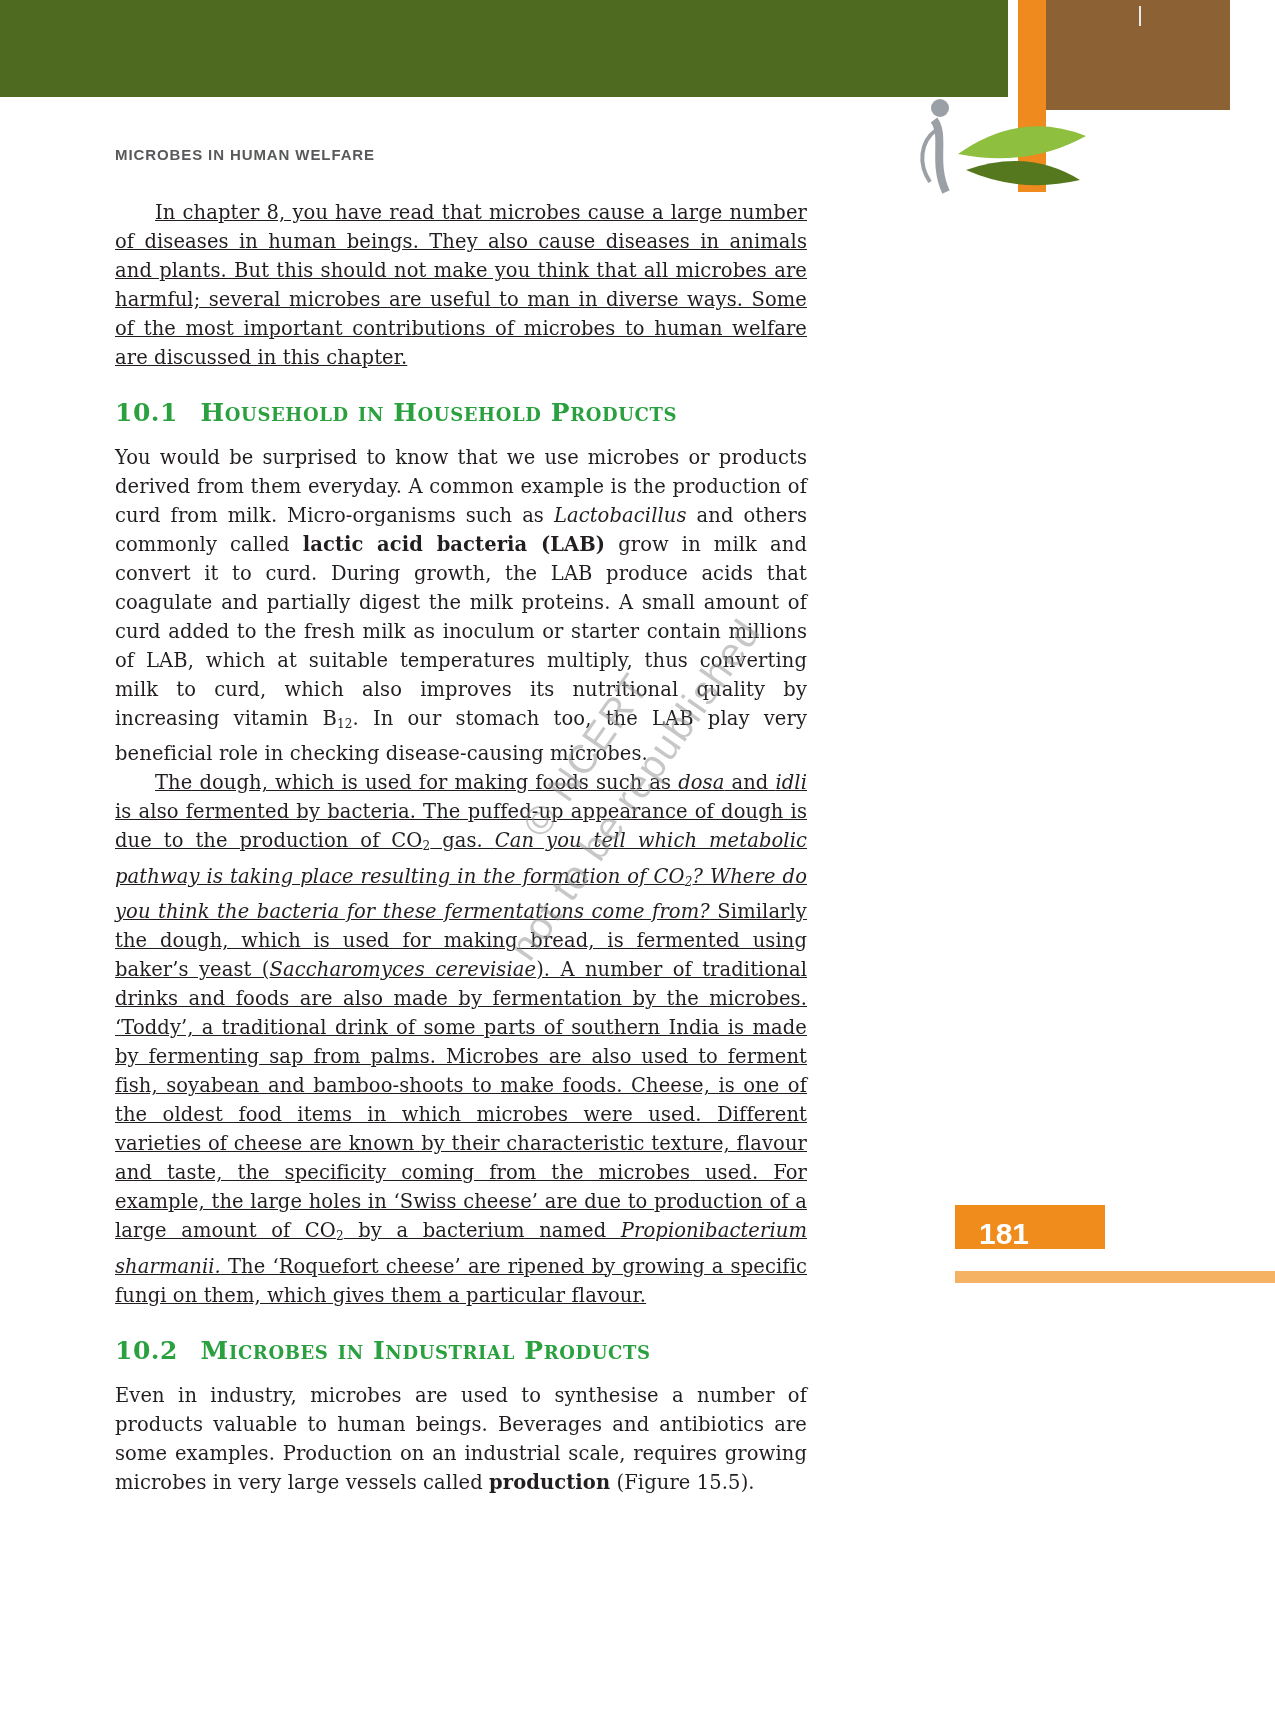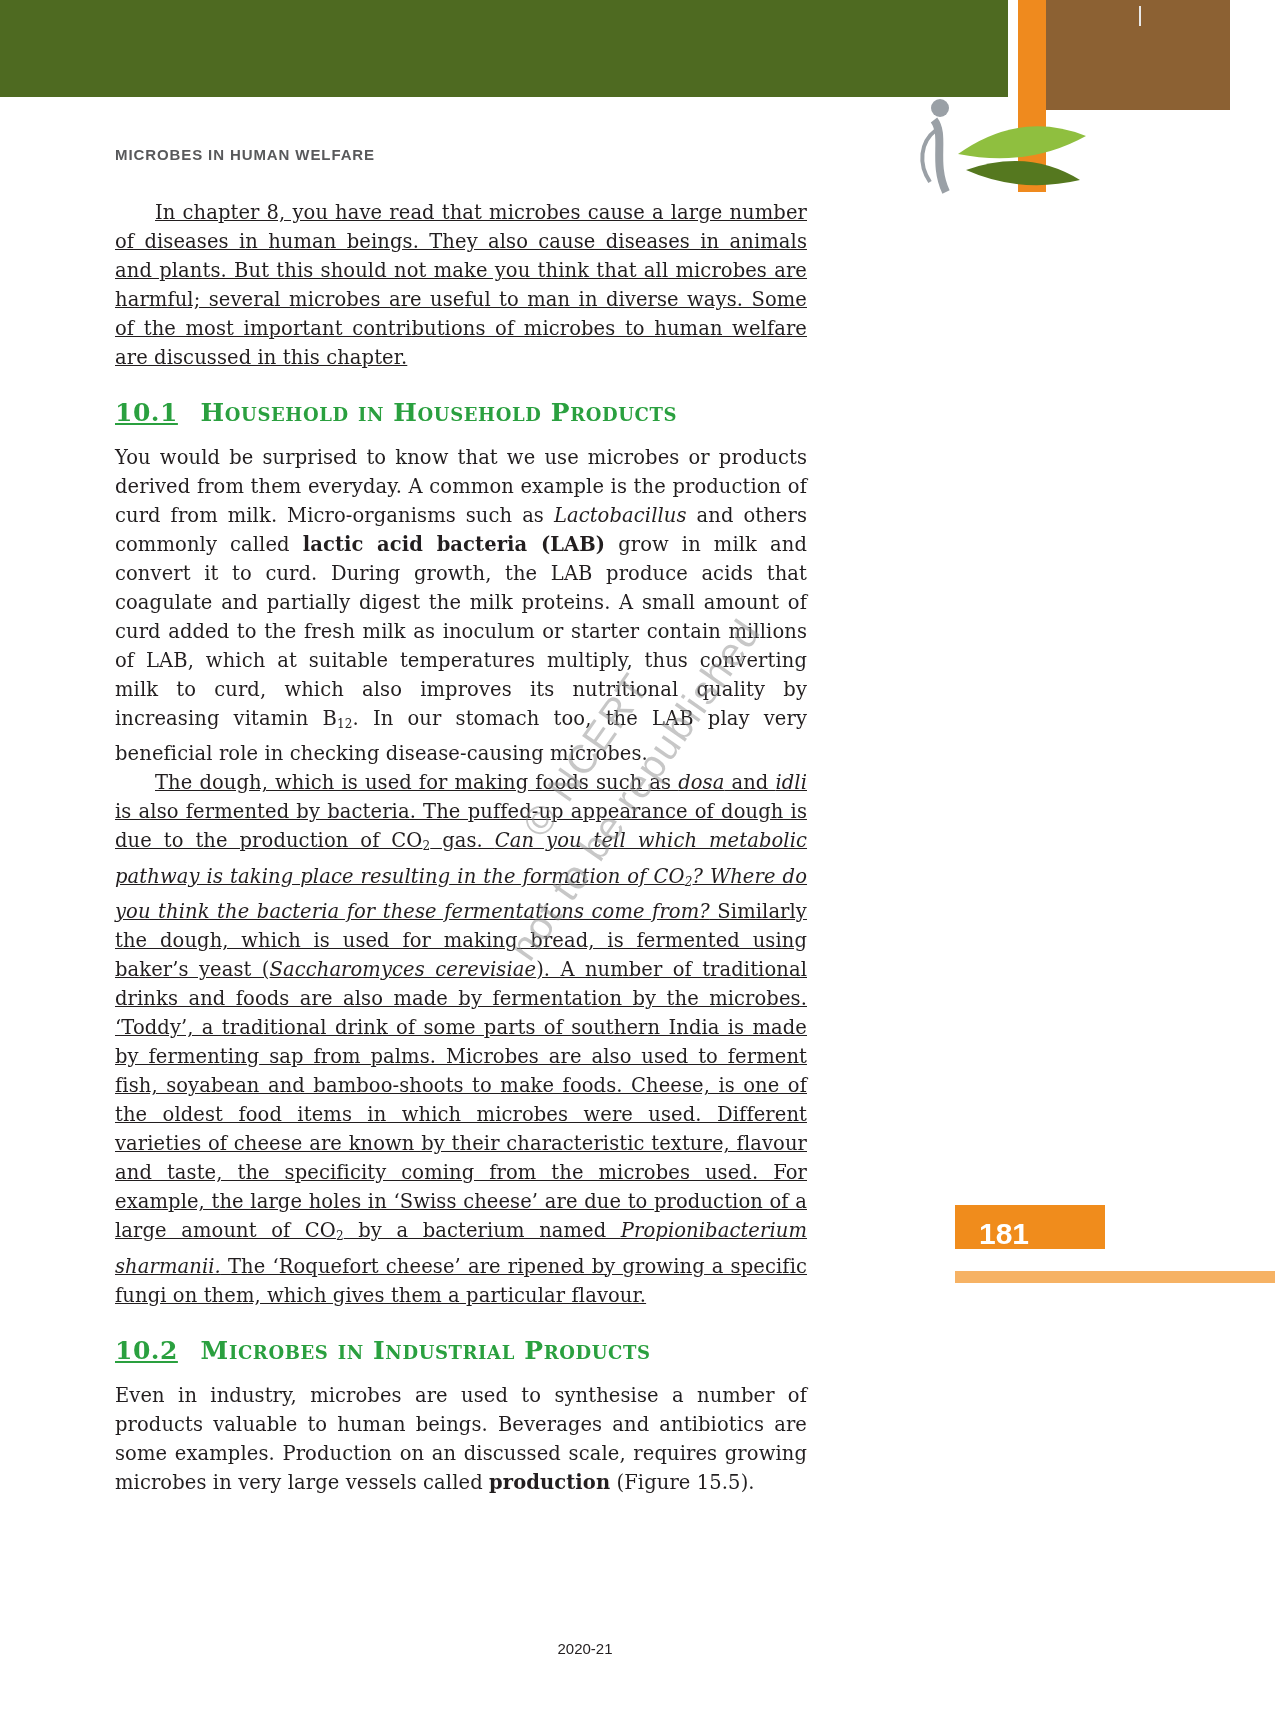--- a/index.html
+++ b/index.html
@@ -32,21 +32,21 @@
   p.indent { text-indent:40px;text-decoration:underline; }
   .i   { font-style:italic; }
   .b   { font-weight:bold; }
   .sub { font-size:.62em; vertical-align:-.28em; }
 
   h2.section {
     margin-top:26px; margin-bottom:16px;
     color:var(--heading-green); font-size:25px; font-weight:bold;
     font-family:"DejaVu Serif","Liberation Serif",serif;
   }
-  h2.section .num { margin-right:14px; letter-spacing:.5px;text-decoration:underline; }
+  h2.section .num { margin-right:14px; letter-spacing:.5px; }
   h2.section .sc  { font-variant:small-caps; letter-spacing:.6px; }
 
   
   .badge {
     position:absolute; left:955px; top:1205px; width:150px; height:44px;
     background:var(--badge-orange); color:#ffffff;
     font-family:"Liberation Sans",sans-serif; font-weight:bold;
     font-size:30px; line-height:57px; padding-left:24px;
   }
   .badge-strip { position:absolute; left:955px; top:1271px; width:320px; height:12px; background:var(--badge-strip); }
@@ -98,27 +98,26 @@
 
     <p class="body"><span>You would be surprised to know that we use microbes or products derived from them everyday. A common example is the production of curd from milk. Micro-organisms such as </span><span class="i">Lactobacillus</span><span> and others commonly called </span><span class="b">lactic acid bacteria (LAB)</span><span> grow in milk and convert it to curd. During growth, the LAB produce acids that coagulate and partially digest the milk proteins. A small amount of curd added to the fresh milk as inoculum or starter contain millions of LAB, which at suitable temperatures multiply, thus converting milk to curd, which also improves its nutritional quality by increasing vitamin B</span><span class="sub">12</span><span>. In our stomach too, the LAB play very beneficial role in checking disease-causing microbes.</span></p>
 
     <p class="body indent"><span>The dough, which is used for making foods such as </span><span class="i">dosa</span><span> and </span><span class="i">idli</span><span> is also fermented by bacteria. The puffed-up appearance of dough is due to the production of CO</span><span class="sub">2</span><span> gas. </span><span class="i">Can you tell which metabolic pathway is taking place resulting in the formation of CO</span><span class="i sub">2</span><span class="i">? Where do you think the bacteria for these fermentations come from?</span><span> Similarly the dough, which is used for making bread, is fermented using baker’s yeast (</span><span class="i">Saccharomyces cerevisiae</span><span>). A number of traditional drinks and foods are also made by fermentation by the microbes. ‘Toddy’, a traditional drink of some parts of southern India is made by fermenting sap from palms. Microbes are also used to ferment fish, soyabean and bamboo-shoots to make foods. Cheese, is one of the oldest food items in which microbes were used. Different varieties of cheese are known by their characteristic texture, flavour and taste, the specificity coming from the microbes used. For example, the large holes in ‘Swiss cheese’ are due to production of a large amount of CO</span><span class="sub">2</span><span> by a bacterium named </span><span class="i">Propionibacterium sharmanii.</span><span> The ‘Roquefort cheese’ are ripened by growing a specific fungi on them, which gives them a particular flavour.</span></p>
 
     <h2 class="section">
       <span class="num">10.2</span>
       <span class="sc">Microbes in Industrial Products</span>
     </h2>
 
-    <p class="body"><span>Even in industry, microbes are used to synthesise a number of products valuable to human beings. Beverages and antibiotics are some examples. Production on an discussed scale, requires growing microbes in very large vessels called </span><span class="b">production</span><span> (Figure 15.5).</span></p>
+    <p class="body"><span>Even in industry, microbes are used to synthesise a number of products valuable to human beings. Beverages and antibiotics are some examples. Production on an industrial scale, requires growing microbes in very large vessels called </span><span class="b">production</span><span> (Figure 15.5).</span></p>
 
   </div>
 
   <div class="watermark">
     <div>© NCERT</div>
     <div>not to be republished</div>
   </div>
 
   <div class="badge">181</div>
   <div class="badge-strip"></div>
 
-  <div class="footer">2020-21</div>
 
 </div>
 
 </body></html>

